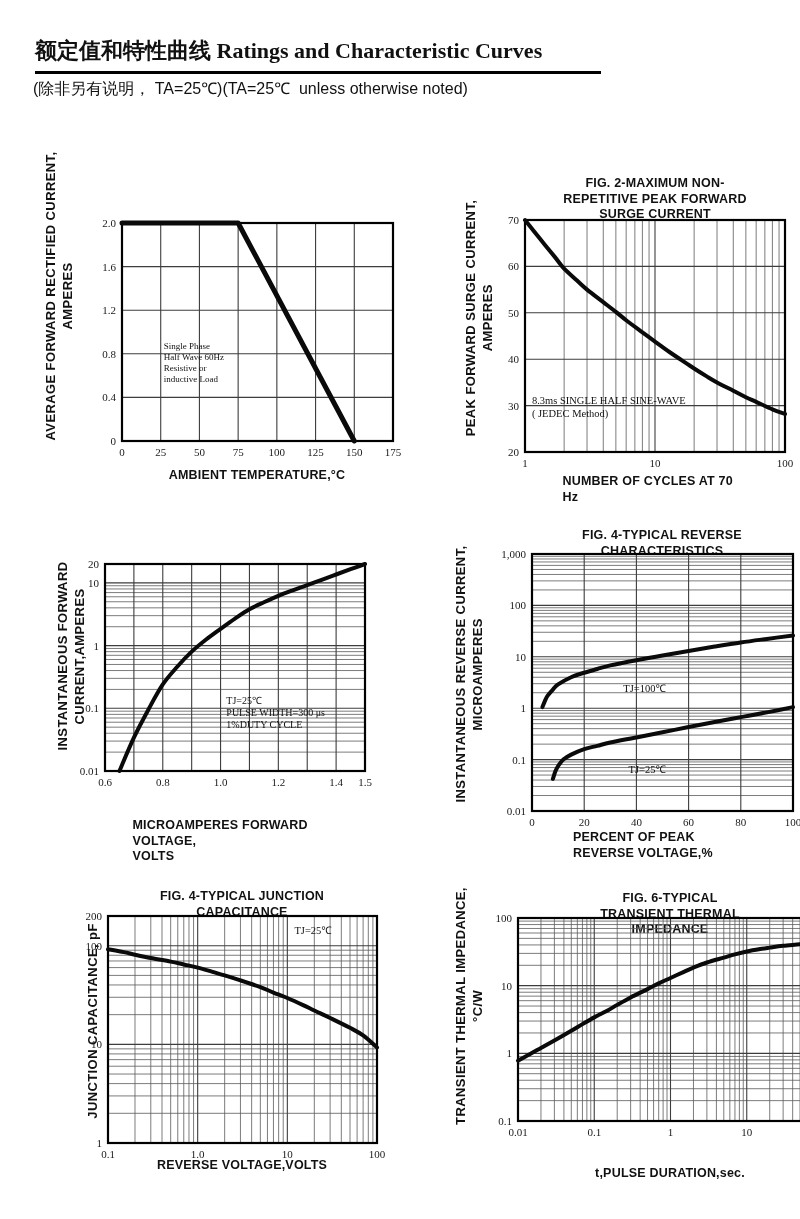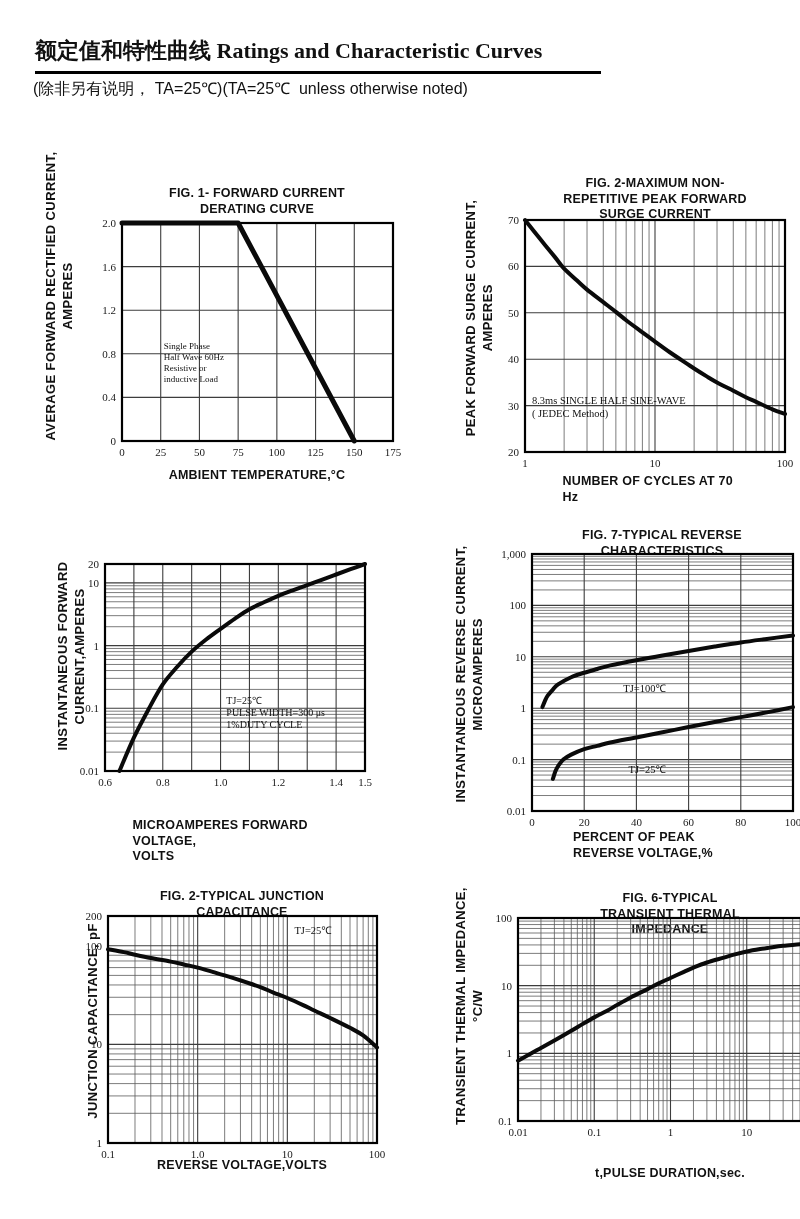--- a/index.html
+++ b/index.html
@@ -33,21 +33,20 @@
 <body>
 
 <div class="page">
 
   <div class="hdr">
     <h1>额定值和特性曲线 Ratings and Characteristic Curves</h1>
   </div>
   <div class="sub">(除非另有说明， TA=25℃)(TA=25℃  unless otherwise noted)</div>
 
   <figure class="fig" style="left:0;top:130px;width:400px;height:360px">
-    <div class="fig-title" style="left:217px;top:40px">FIG. 1- FORWARD CURRENT DERATING CURVE</div>
     <div class="ylabel-wrap" style="left:2px;top:150px">
       <div class="ylabel">AVERAGE FORWARD RECTIFIED CURRENT,
 AMPERES</div>
     </div>
     <svg class="plot" width="400" height="360" viewBox="0 0 400 360">
         <g>
           <line x1="120.71428571428572" x2="120.71428571428572" y1="77" y2="295" stroke="#3d3d3d" stroke-width="1.1"></line>
           <line x1="159.42857142857144" x2="159.42857142857144" y1="77" y2="295" stroke="#3d3d3d" stroke-width="1.1"></line>
           <line x1="198.14285714285714" x2="198.14285714285714" y1="77" y2="295" stroke="#3d3d3d" stroke-width="1.1"></line>
           <line x1="236.85714285714286" x2="236.85714285714286" y1="77" y2="295" stroke="#3d3d3d" stroke-width="1.1"></line>
@@ -200,21 +199,21 @@
           <text x="186.33333333333331" y="198.48607760559486">TJ=25℃</text>
           <text x="186.33333333333331" y="210.48607760559486">PULSE WIDTH=300 μs</text>
           <text x="186.33333333333331" y="222.48607760559486">1%DUTY CYCLE</text>
         </g>
       </svg>
     <div class="xlabel" style="left:195px;top:312px">MICROAMPERES FORWARD VOLTAGE,
 VOLTS</div>
   </figure>
 
   <figure class="fig" style="left:400px;top:490px;width:400px;height:370px">
-    <div class="fig-title" style="left:222px;top:22px">FIG. 7-TYPICAL REVERSE CHARACTERISTICS</div>
+    <div class="fig-title" style="left:222px;top:22px">FIG. 4-TYPICAL REVERSE CHARACTERISTICS</div>
     <div class="ylabel-wrap" style="left:12px;top:168px">
       <div class="ylabel">INSTANTANEOUS REVERSE CURRENT,
 MICROAMPERES</div>
     </div>
     <svg class="plot" width="400" height="370" viewBox="0 0 400 370">
         <g>
           <line y1="289.52705822287135" y2="289.52705822287135" x1="92" x2="353" stroke="#5a5a5a" stroke-width="0.8"></line>
           <line y1="280.47596750740934" y2="280.47596750740934" x1="92" x2="353" stroke="#5a5a5a" stroke-width="0.8"></line>
           <line y1="274.05411644574275" y2="274.05411644574275" x1="92" x2="353" stroke="#5a5a5a" stroke-width="0.8"></line>
           <line y1="269.0729417771286" y2="269.0729417771286" x1="92" x2="353" stroke="#5a5a5a" stroke-width="0.8"></line>
@@ -284,21 +283,21 @@
           <text x="183.35" y="186.17585154173423">TJ=100℃</text>
         </g>
         <g font-family="&quot;Liberation Serif&quot;,serif" font-size="10.5" fill="#111">
           <text x="188.57" y="266.9453577599959">TJ=25℃</text>
         </g>
       </svg>
     <div class="xlabel" style="left:222px;top:324px">PERCENT OF PEAK REVERSE VOLTAGE,%</div>
   </figure>
 
   <figure class="fig" style="left:0;top:860px;width:400px;height:359px">
-    <div class="fig-title" style="left:202px;top:13px">FIG. 2-TYPICAL JUNCTION CAPACITANCE</div>
+    <div class="fig-title" style="left:202px;top:13px">FIG. 4-TYPICAL JUNCTION CAPACITANCE</div>
     <div class="ylabel-wrap" style="left:44px;top:145px">
       <div class="ylabel">JUNCTION CAPACITANCE, pF</div>
     </div>
     <svg class="plot" width="400" height="359" viewBox="0 0 400 359">
         <g>
           <line x1="94.99235627787033" x2="94.99235627787033" y1="40" y2="267" stroke="#5a5a5a" stroke-width="0.8"></line>
           <line x1="110.78187250652974" x2="110.78187250652974" y1="40" y2="267" stroke="#5a5a5a" stroke-width="0.8"></line>
           <line x1="121.98471255574063" x2="121.98471255574063" y1="40" y2="267" stroke="#5a5a5a" stroke-width="0.8"></line>
           <line x1="130.67431038879636" x2="130.67431038879636" y1="40" y2="267" stroke="#5a5a5a" stroke-width="0.8"></line>
           <line x1="137.77422878440007" x2="137.77422878440007" y1="40" y2="267" stroke="#5a5a5a" stroke-width="0.8"></line>

